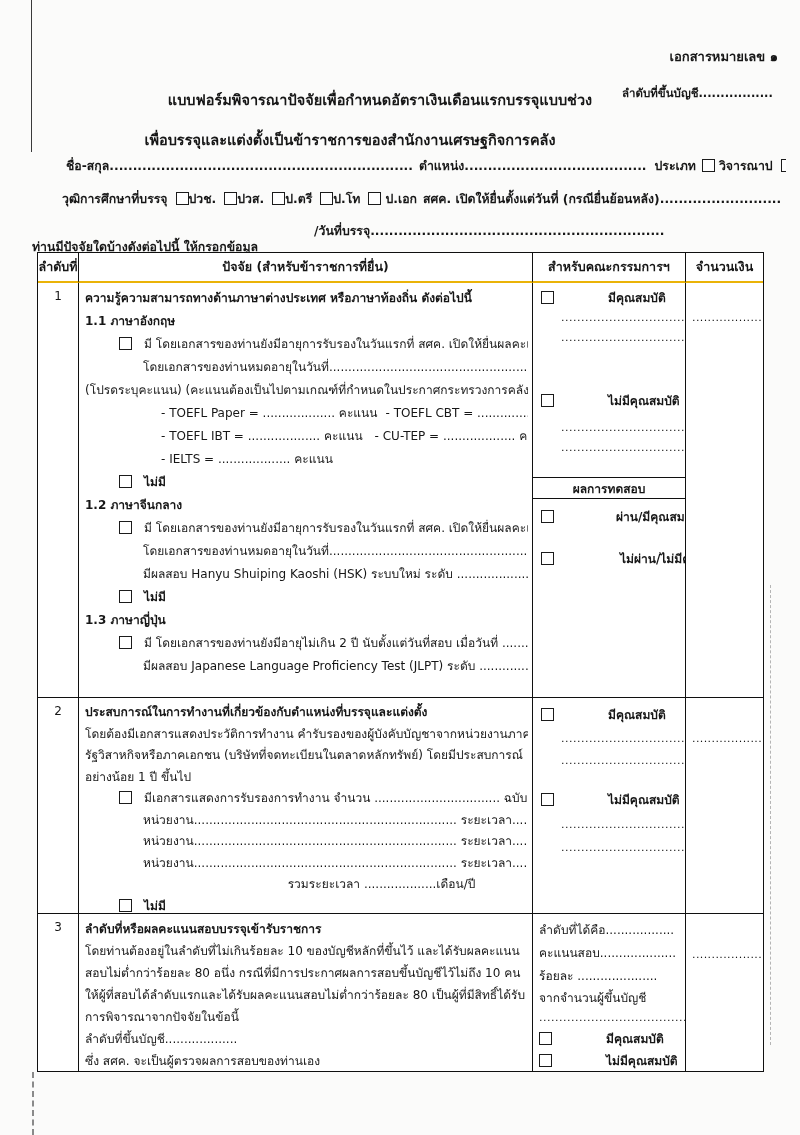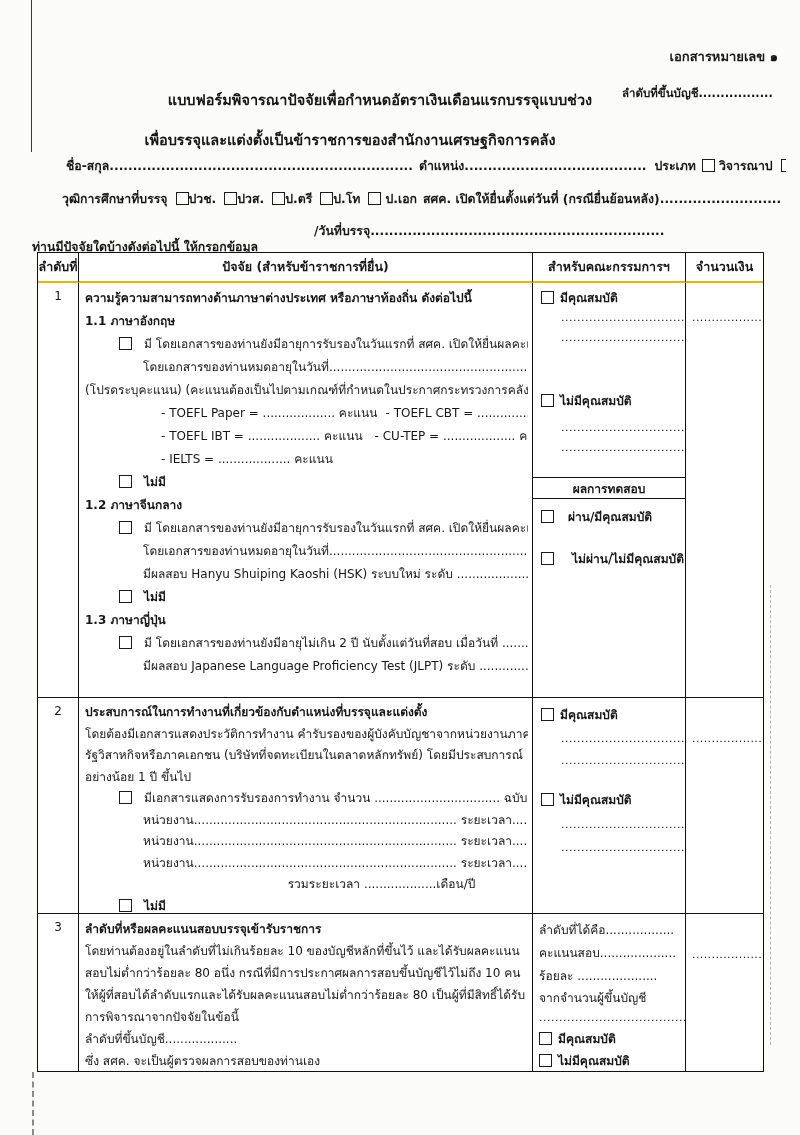--- a/index.html
+++ b/index.html
@@ -53,21 +53,21 @@
   .line{height:23px;display:flex;align-items:center;white-space:nowrap;overflow:hidden;}
   .r2 .line{height:21.5px;}
   .r3 .line{height:22px;text-align:right;}
   .ind1{padding-left:34px;}   
   .ind2{padding-left:58px;}   
   .ind3{padding-left:76px;}
   .center-line{justify-content:center;}
 
   
   .committee{font-size:12px;}
-  .committee .row{position:absolute;left:8px;display:flex;align-items:center;white-space:nowrap;}
+  .committee .row{position:absolute;left:8px;display:flex;align-items:center;white-space:nowrap;gap:48px;}
   .committee .dots{position:absolute;left:28px;font-size:11px;letter-spacing:0.5px;white-space:nowrap;}
   .test-box-header{
     position:absolute;left:0;right:0;top:194px;height:20px;
     border-top:1.8px solid #101010;border-bottom:1.8px solid #101010;
     display:flex;align-items:center;justify-content:center;font-size:12px;
   }
   .amount{font-size:11px;}
   .amount .dots{position:absolute;left:6px;letter-spacing:0.4px;white-space:nowrap;}
 </style>
 </head>

